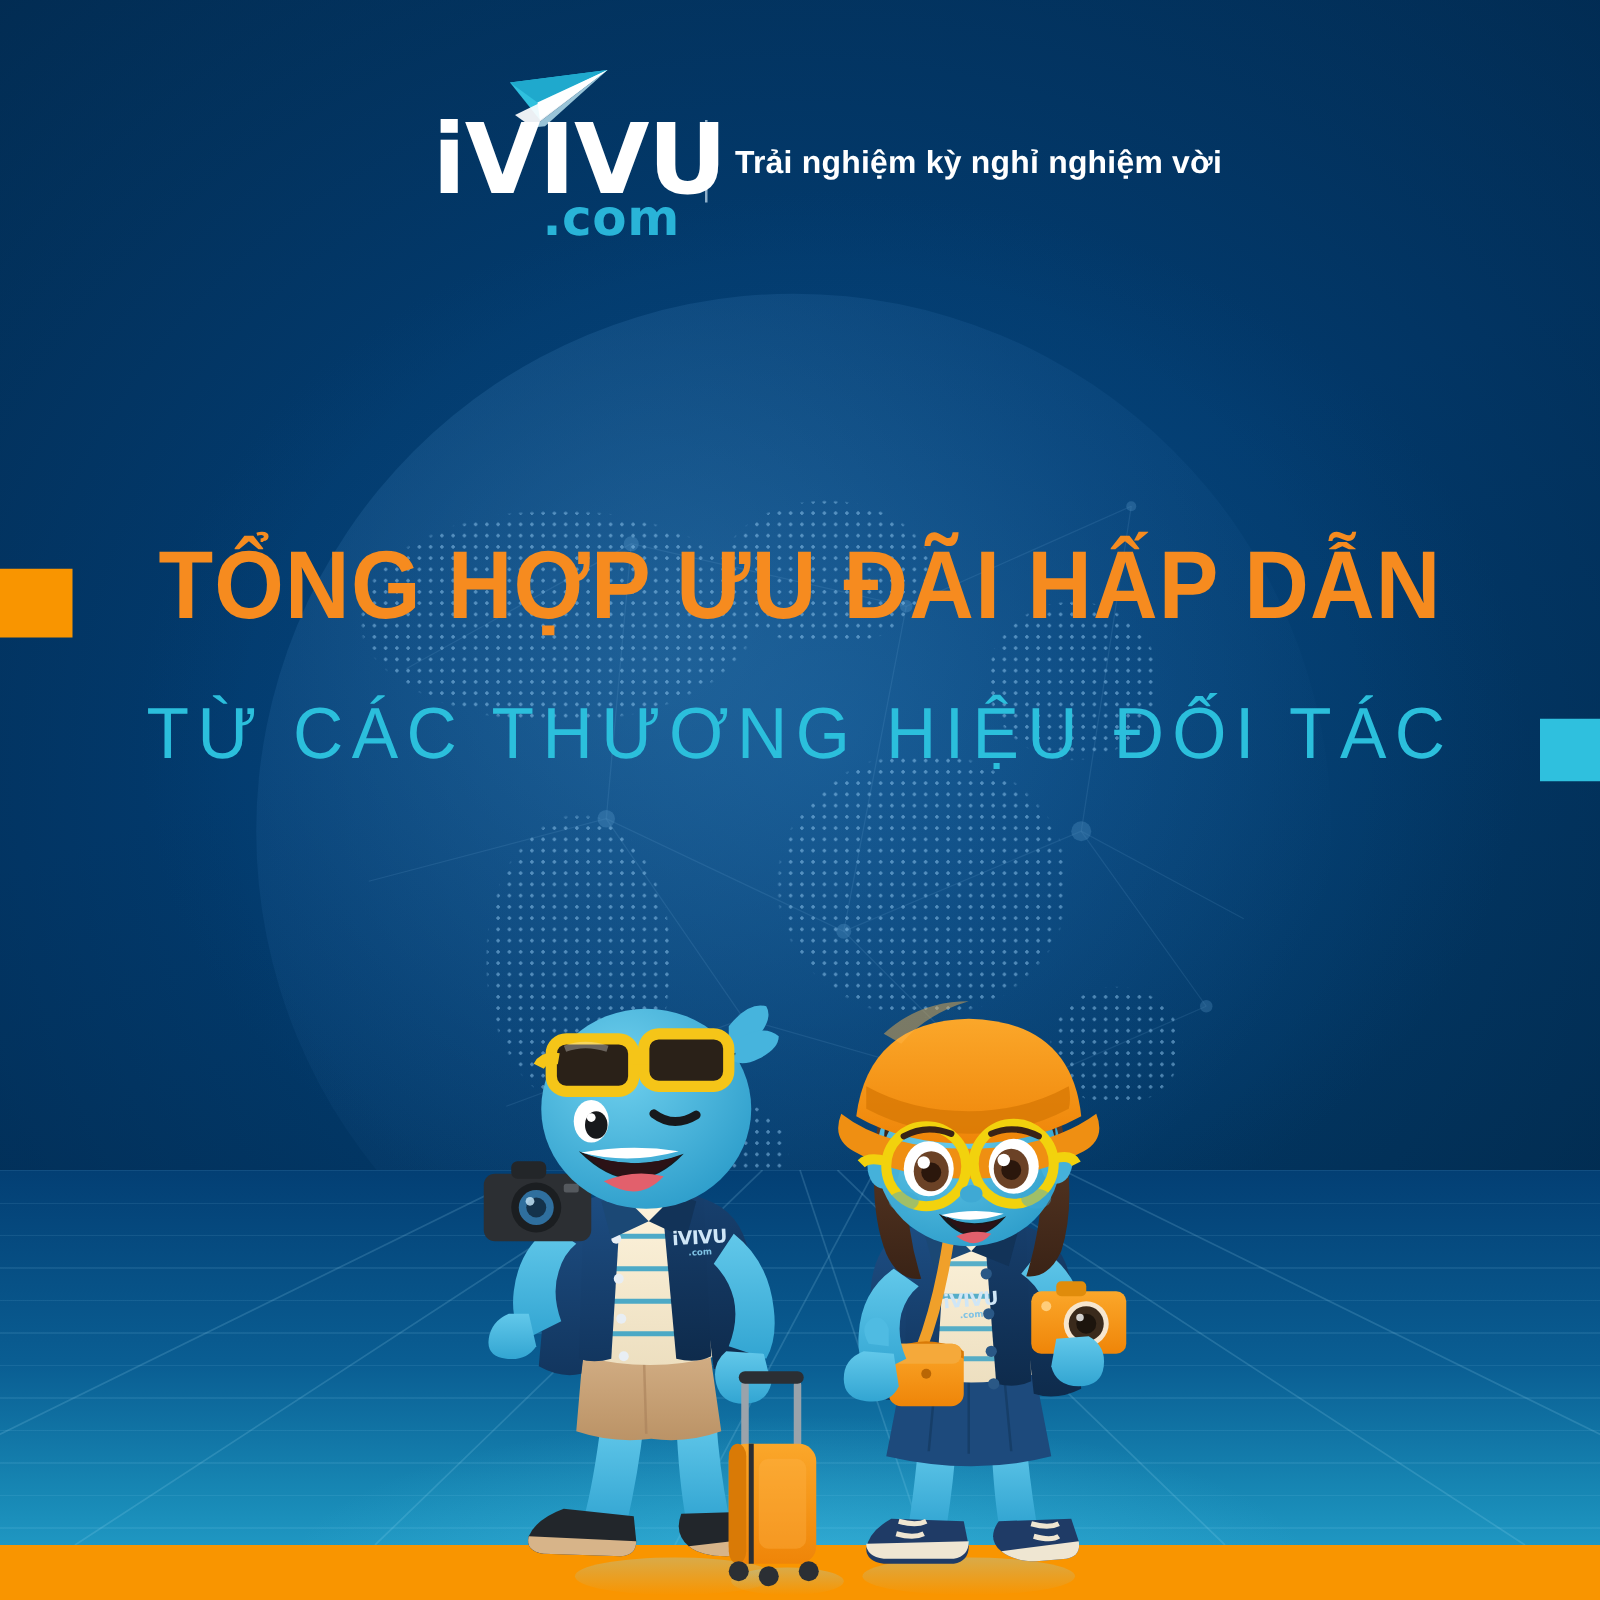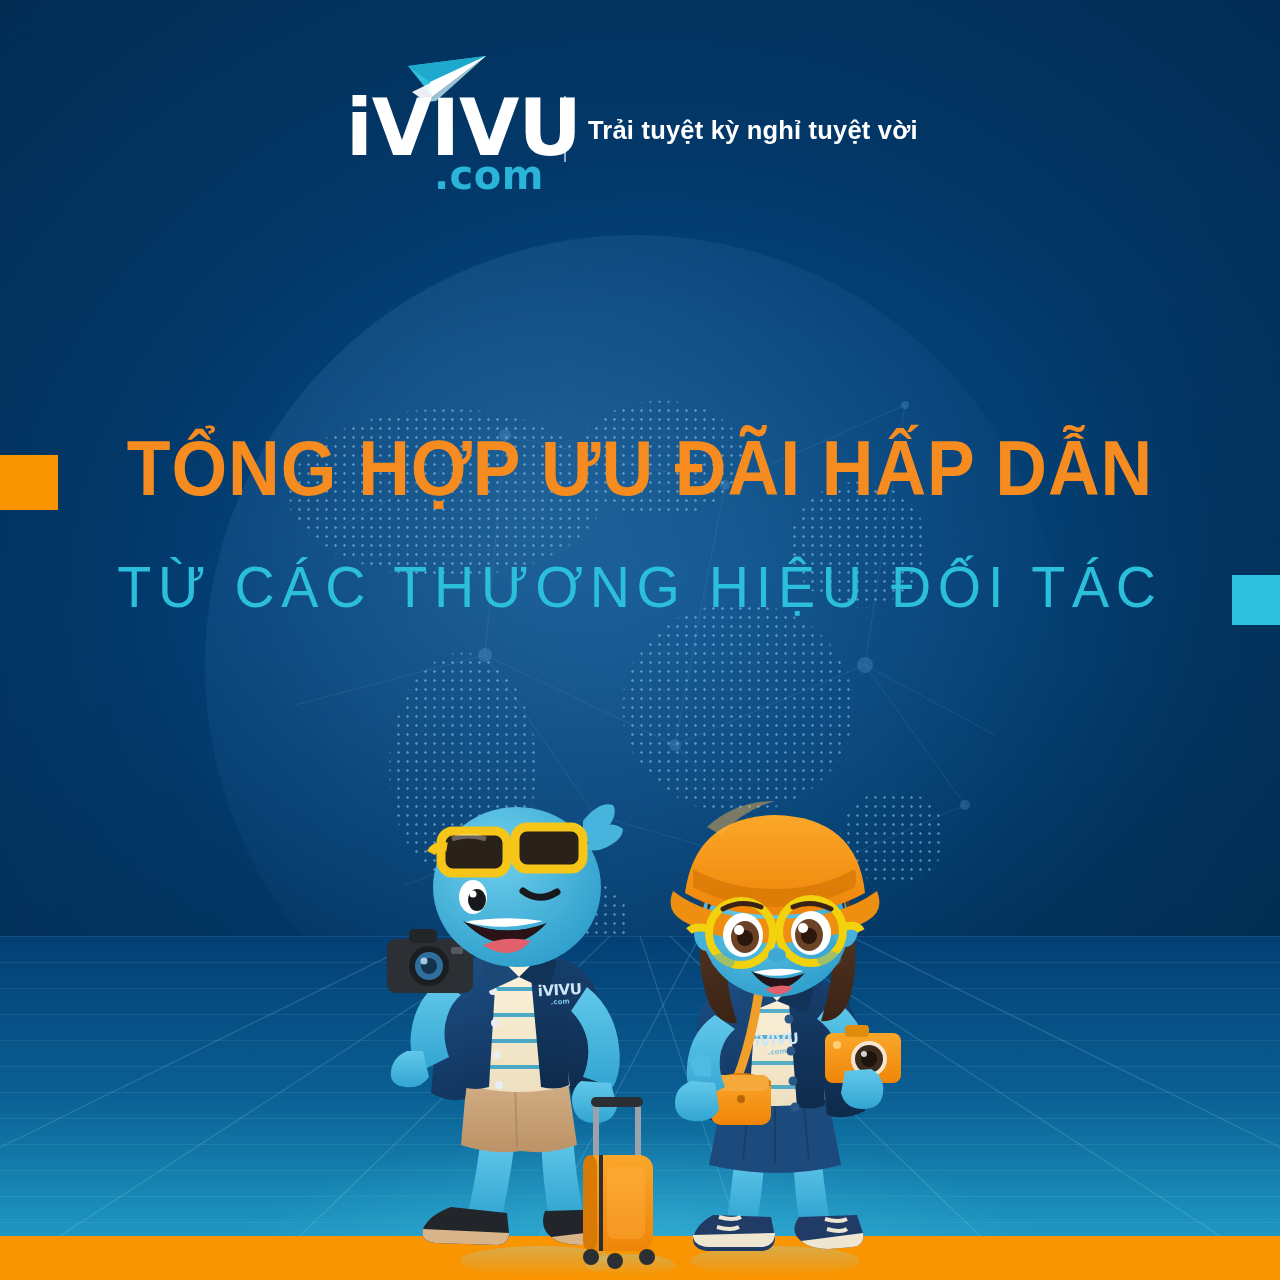--- a/index.html
+++ b/index.html
@@ -169,21 +169,21 @@
         <path d="M6 14 L84 4 L30 44 Z" fill="#2fc0de"></path>
         <path d="M6 14 L84 4 L28 30 Z" fill="#1fa9cd"></path>
         <path d="M28 30 L84 4 L30 44 Z" fill="#ffffff"></path>
         <path d="M10 40 L84 4 L24 50 Z" fill="#ffffff" opacity=".92"></path>
         <path d="M24 50 L84 4 L34 49 Z" fill="#bfe8f5" opacity=".8"></path>
       </svg>
       <div class="logo-word">iVIVU</div>
       <div class="logo-dotcom">.com</div>
     </div>
     <div class="logo-div"></div>
-    <div class="tagline">Trải tuyệt kỳ nghỉ tuyệt vời</div>
+    <div class="tagline">Trải nghiệm kỳ nghỉ nghiệm vời</div>
   </div>
 
   <div class="accent-orange"></div>
   <div class="accent-cyan"></div>
   <div class="headline">TỔNG HỢP ƯU ĐÃI HẤP DẪN</div>
   <div class="subheadline">TỪ CÁC THƯƠNG HIỆU ĐỐI TÁC</div>
 
   <div class="mascots">
     <svg viewBox="0 0 600 505">
       <defs>

